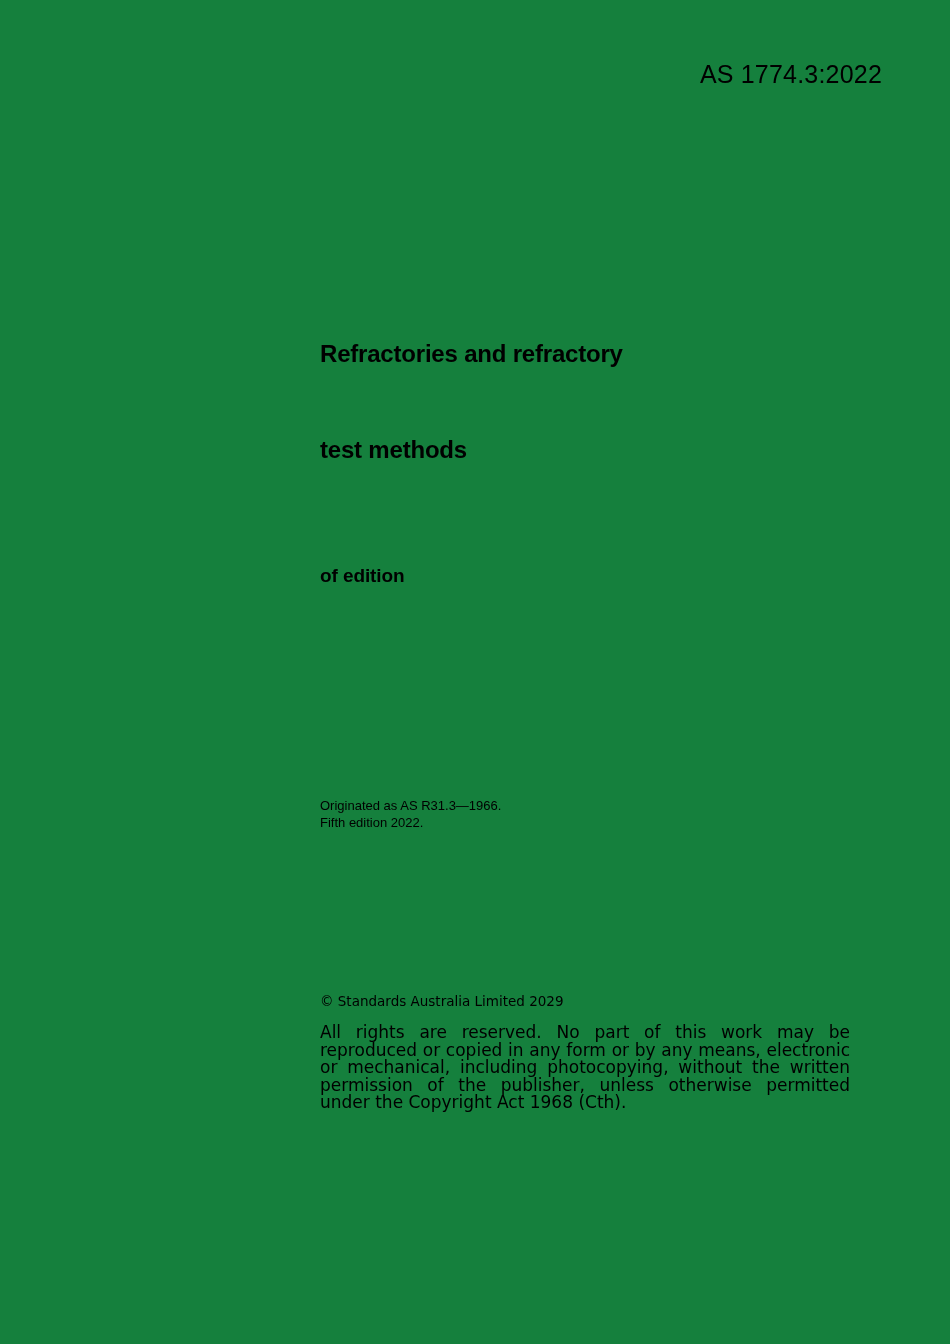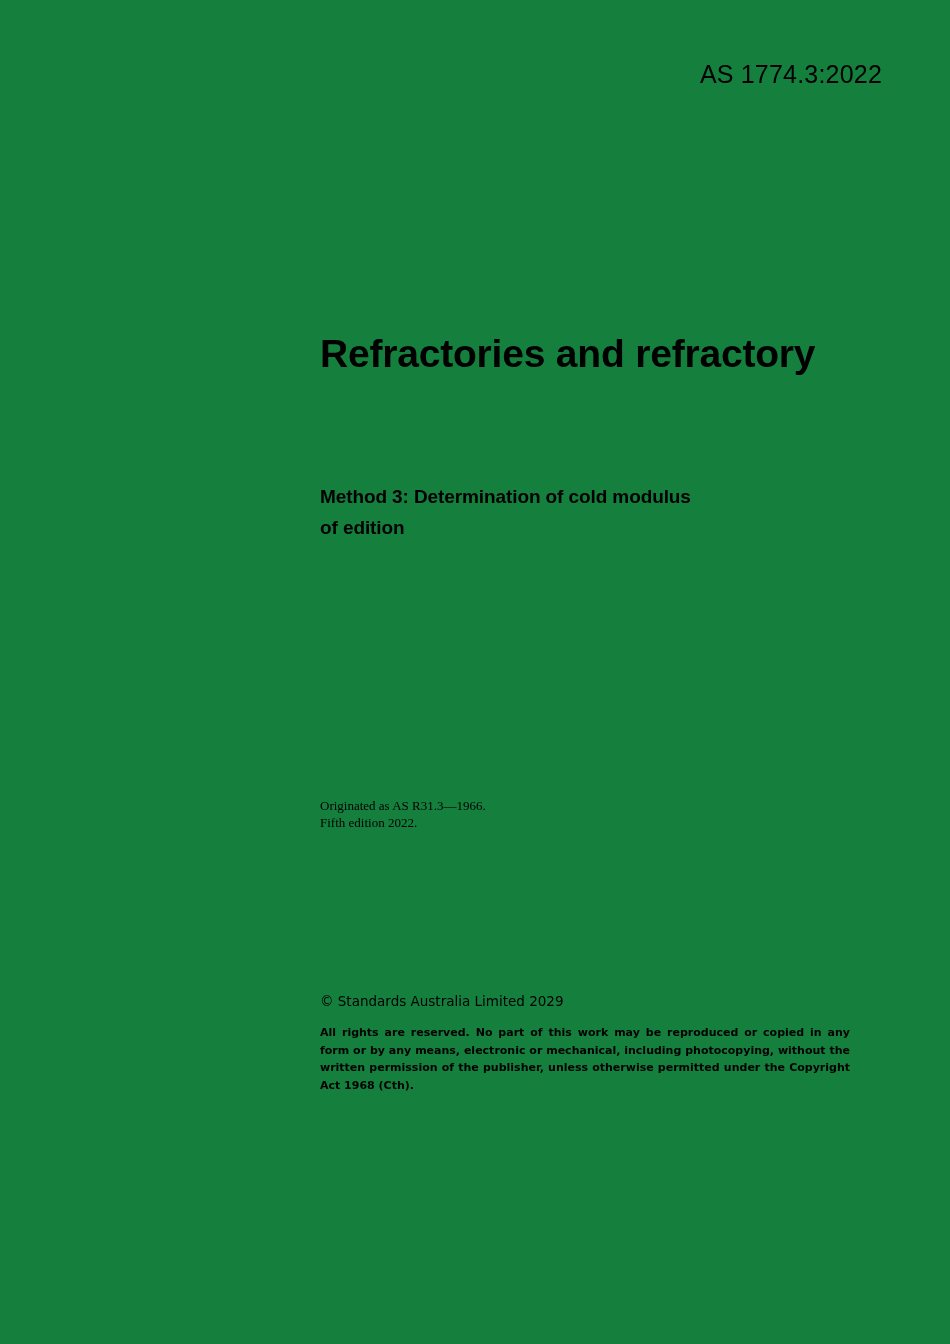--- a/index.html
+++ b/index.html
@@ -33,42 +33,42 @@
   }
   .title-block {
     position: absolute;
     left: 320px;
     top: 330px;
     width: 560px;
   }
   .doc-title {
     font-family: "Liberation Sans", sans-serif;
     font-weight: bold;
-    font-size: 39px;
+    font-size: 24px;
     line-height: 48px;
     color: #000;
     margin: 0;
     letter-spacing: -0.2px;
   }
   .doc-subtitle {
     font-family: "Liberation Sans", sans-serif;
     font-weight: bold;
     font-size: 19px;
     line-height: 31px;
     color: #000;
     margin: 0;
     padding-top: 55px;
     letter-spacing: -0.1px;
   }
   .history-block {
     position: absolute;
     left: 320px;
     top: 798px;
     width: 560px;
-    font-family: Liberation Serif, serif;
+    font-family: Liberation Sans, sans-serif;
     font-size: 13px;
     line-height: 16.5px;
     color: #000;
   }
   .history-block div {
     white-space: nowrap;
   }
   .copyright-line {
     position: absolute;
     left: 320px;
@@ -76,41 +76,41 @@
     font-family: "DejaVu Sans", sans-serif;
     font-size: 13.5px;
     color: #000;
   }
   .rights-block {
     position: absolute;
     left: 320px;
     top: 1024px;
     width: 530px;
     font-family: "DejaVu Sans", sans-serif;
-    font-size: 11px;
+    font-size: 17px;
     line-height: 17.5px;
     color: #000;
     text-align: justify;
-    font-weight: bold;
   }
 </style>
 </head>
 <body>
 
 <div class="page">
 
   <div class="std-number">AS 1774.3:2022</div>
 
   <div class="title-block">
     <h1 class="doc-title">
       <span>Refractories and refractory</span><br>
       <br>
+      <span>test methods</span>
     </h1>
     <h2 class="doc-subtitle">
-      <span>Method 3: Determination of cold modulus</span><br>
+      <br>
       <span>of edition</span>
     </h2>
   </div>
 
   <div class="history-block">
     <div>Originated as AS R31.3—1966.</div>
     <div>Fifth edition 2022.</div>
   </div>
 
   <div class="copyright-line">© Standards Australia Limited 2029</div>

